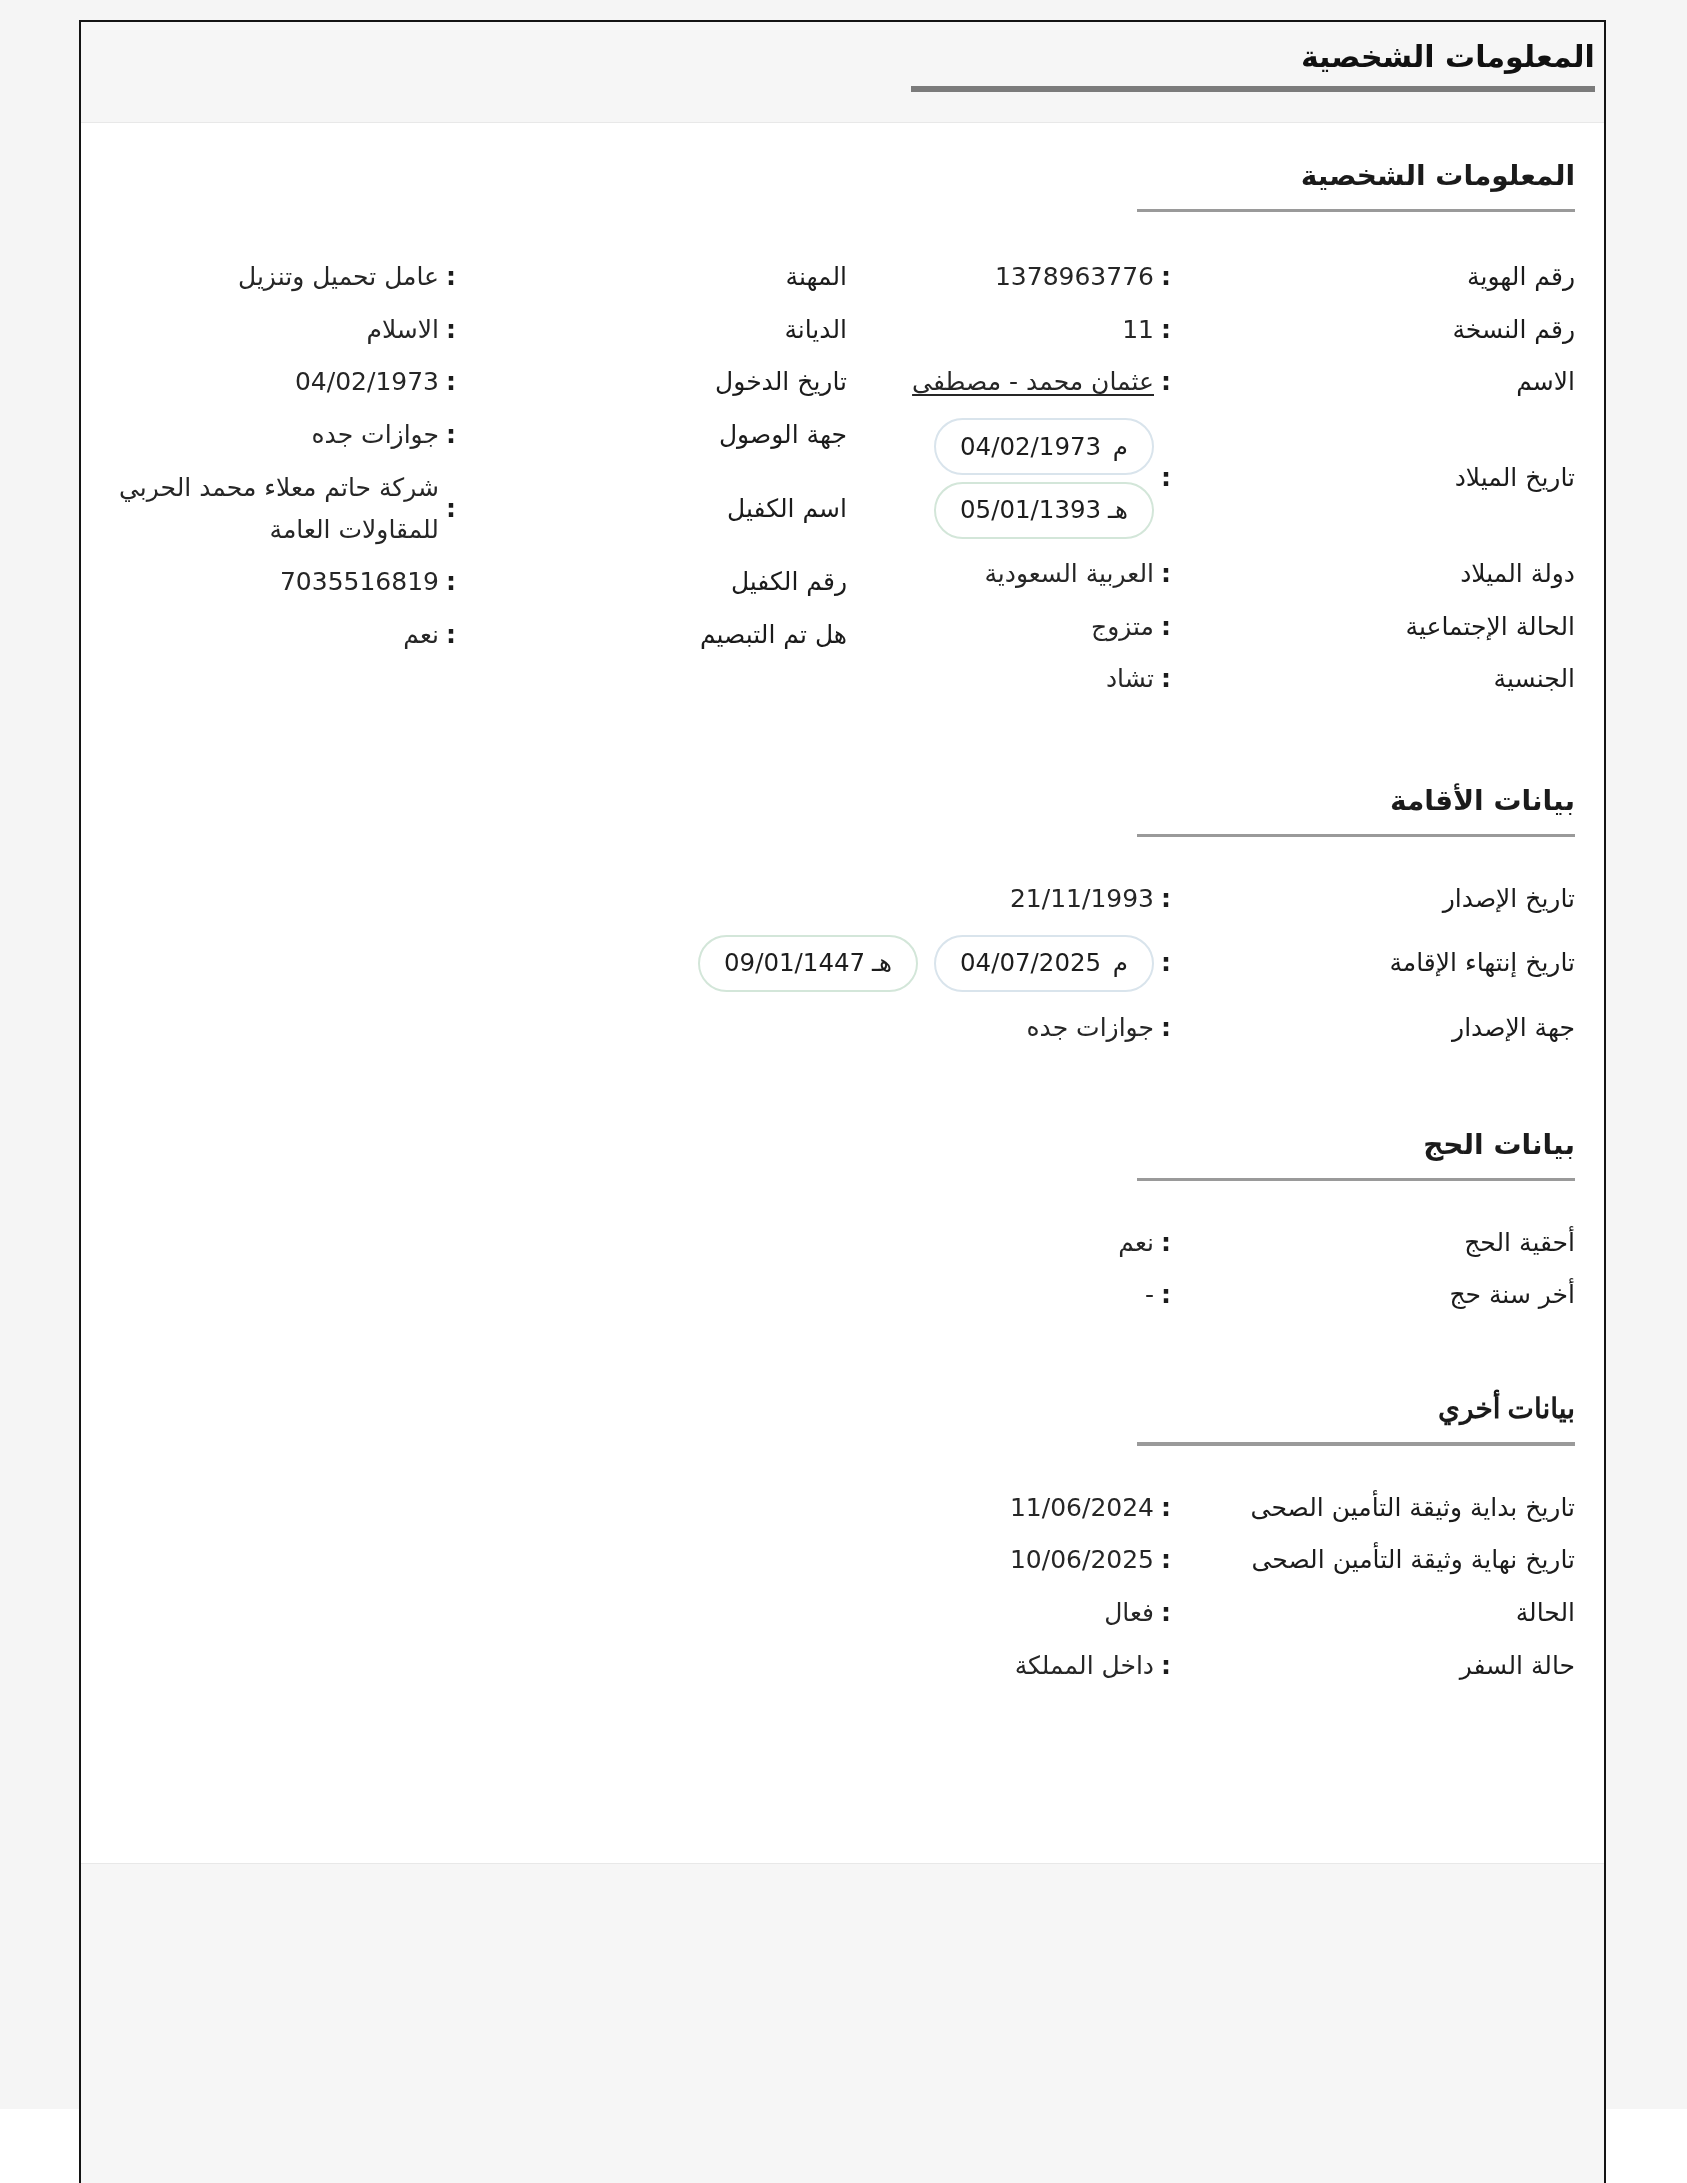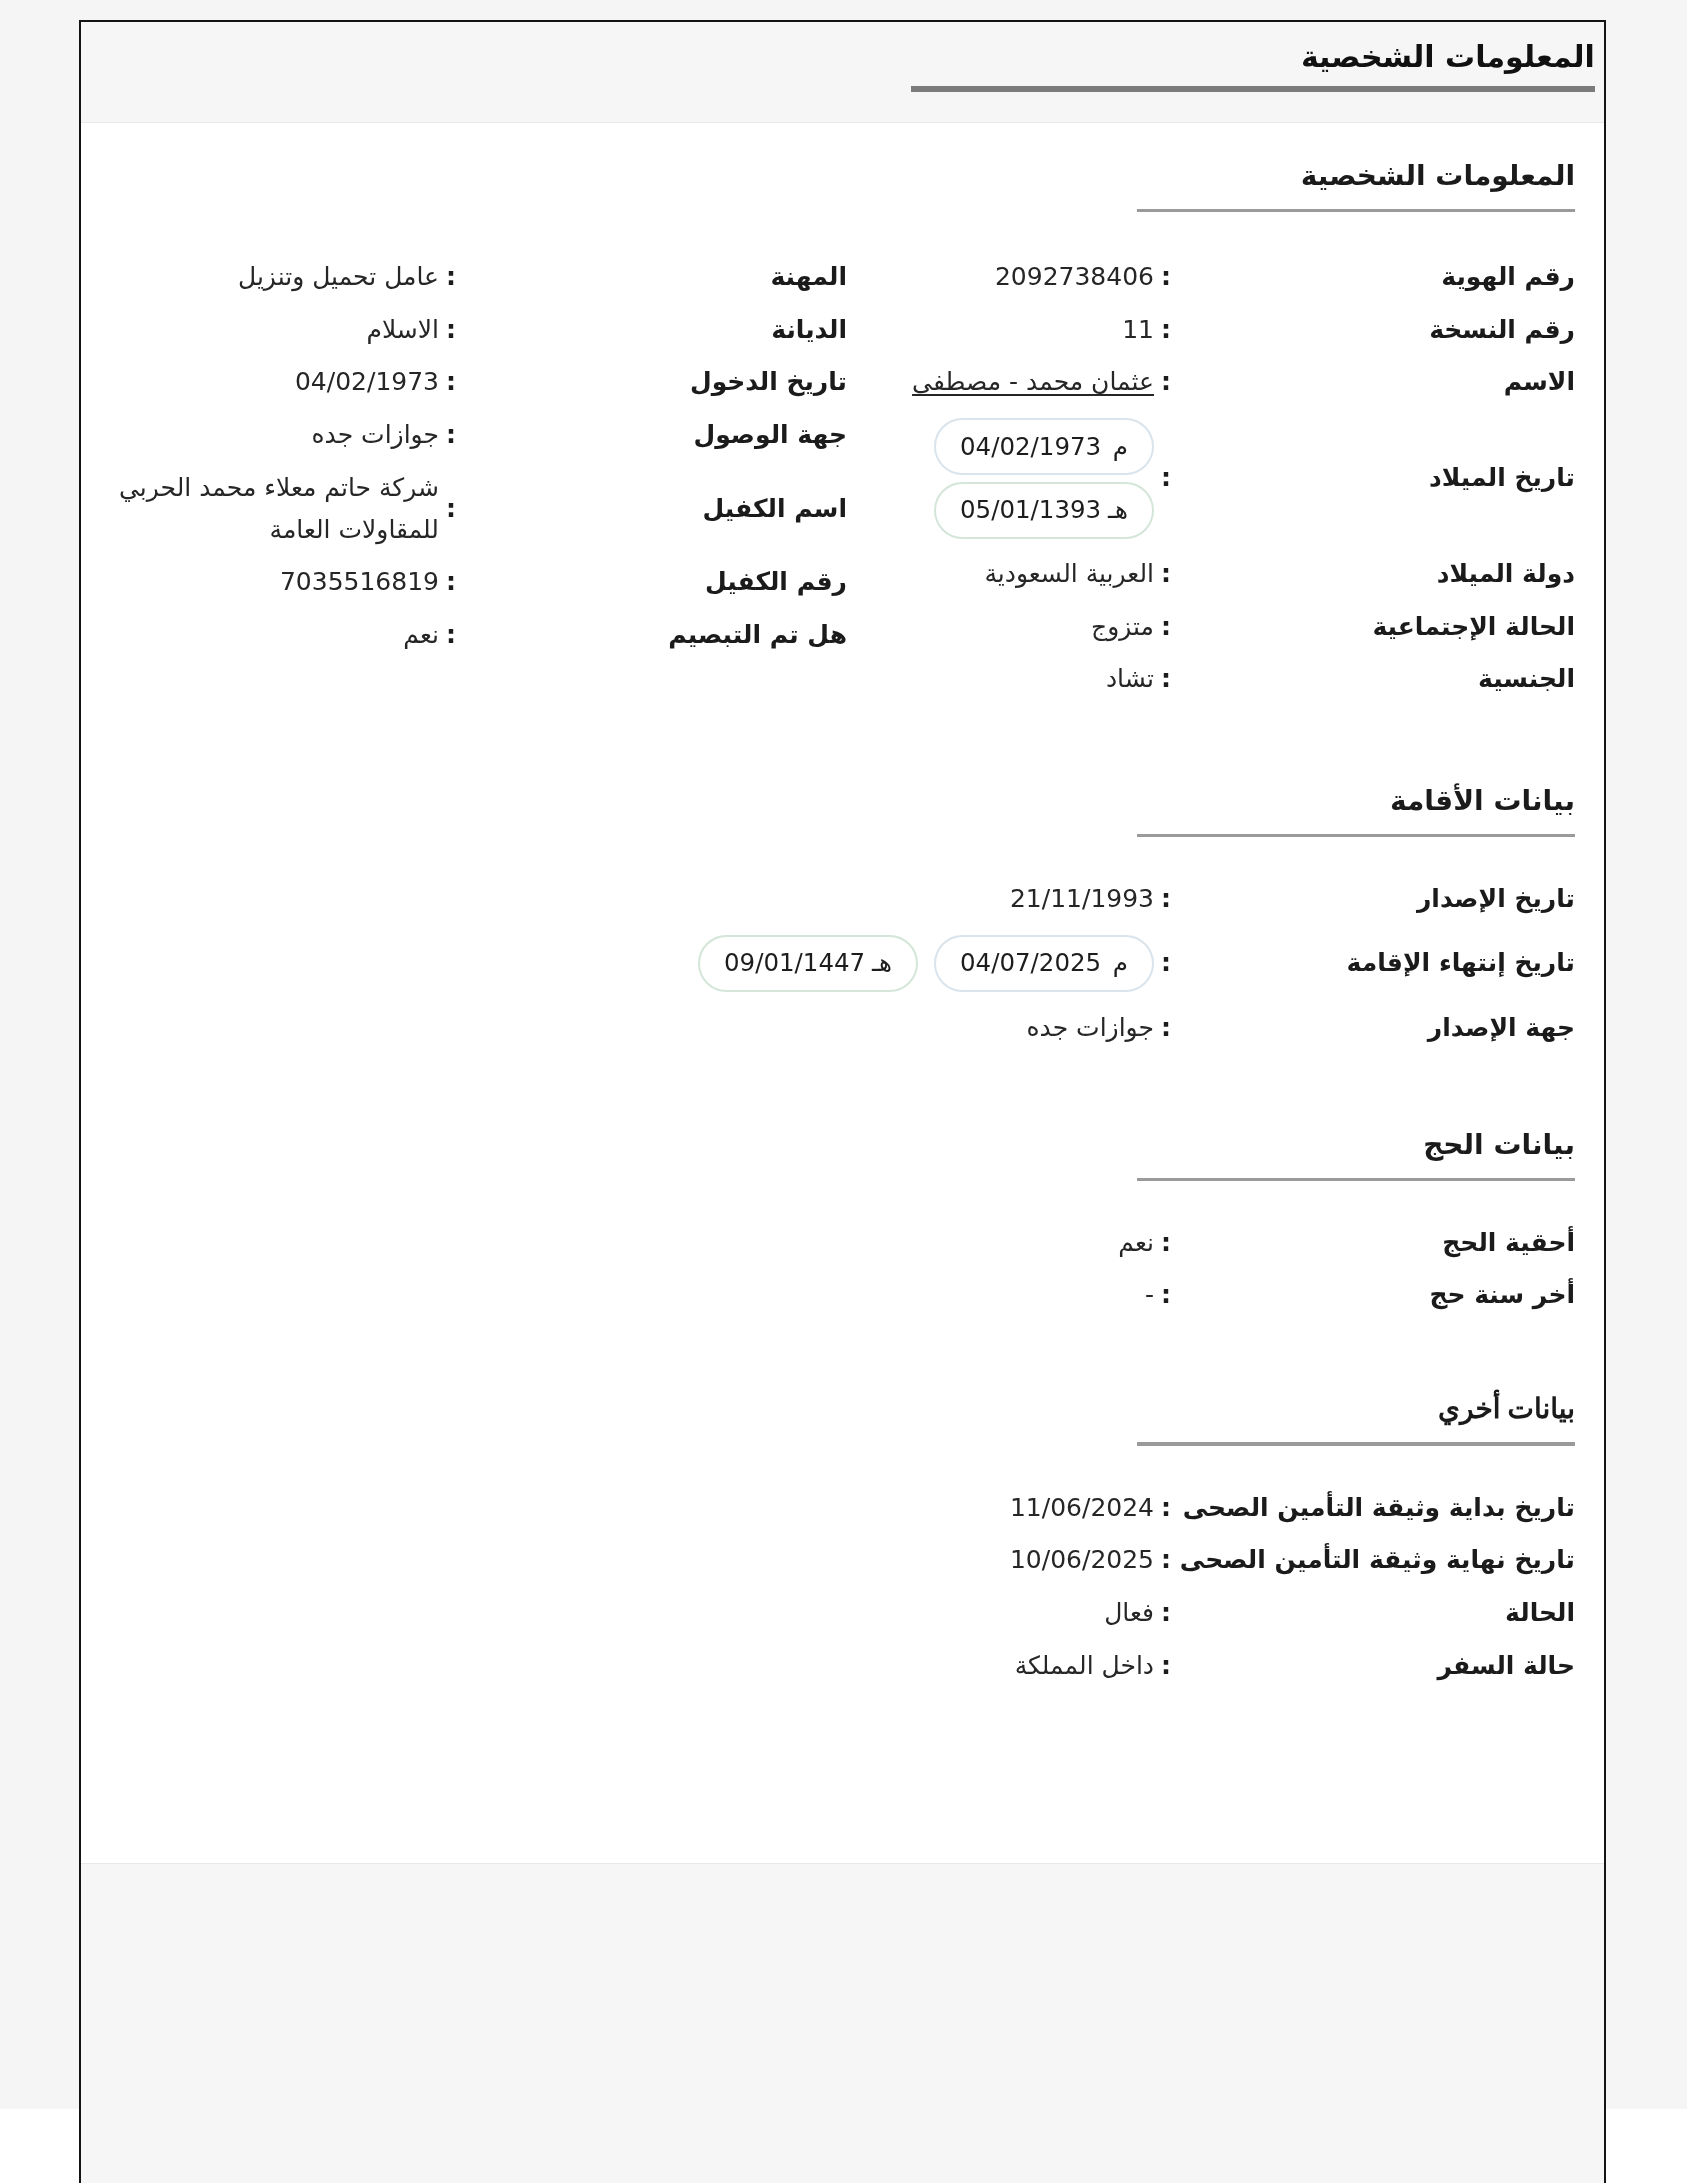--- a/index.html
+++ b/index.html
@@ -74,21 +74,21 @@
   .row {
     display:grid;
     align-items:center;
     margin-bottom:10.6px;
     direction:rtl;
   }
   .col-right .row, .single .row { grid-template-columns:397px 24px 1fr; }
   .col-left  .row { grid-template-columns:384px 24px 1fr; }
 
   .lbl {
-    font-size:25px; font-weight:bold; color:#1b1b1b;
+    font-size:25px; font-weight:normal; color:#1b1b1b;
     line-height:42px; text-align:right;
   }
   .colon {
     font-size:25px; font-weight:bold; color:#1b1b1b;
     text-align:center; line-height:42px;
   }
   .val {
     font-size:25px; color:#262626;
     line-height:42px; text-align:right;
     padding-left:4px;
@@ -135,21 +135,21 @@
 
       <div class="section-heading">المعلومات الشخصية</div>
       <div class="section-line"></div>
 
       <div class="cols">
         <div class="col-right">
 
           <div class="row">
             <div class="lbl">رقم الهوية</div>
             <div class="colon">:</div>
-            <div class="val">2092738406</div>
+            <div class="val">1378963776</div>
           </div>
 
           <div class="row">
             <div class="lbl">رقم النسخة</div>
             <div class="colon">:</div>
             <div class="val">11</div>
           </div>
 
           <div class="row">
             <div class="lbl">الاسم</div>

